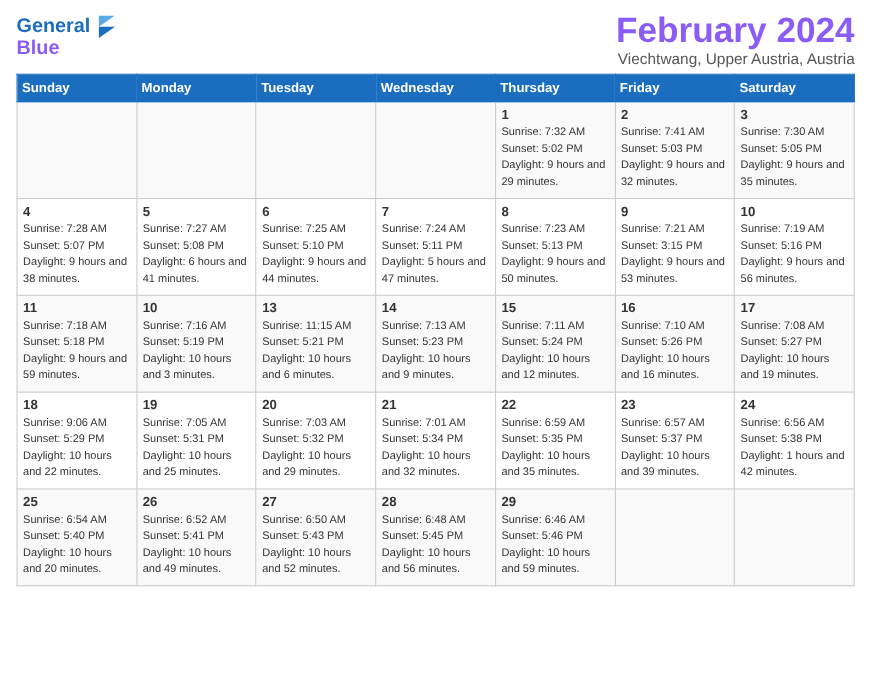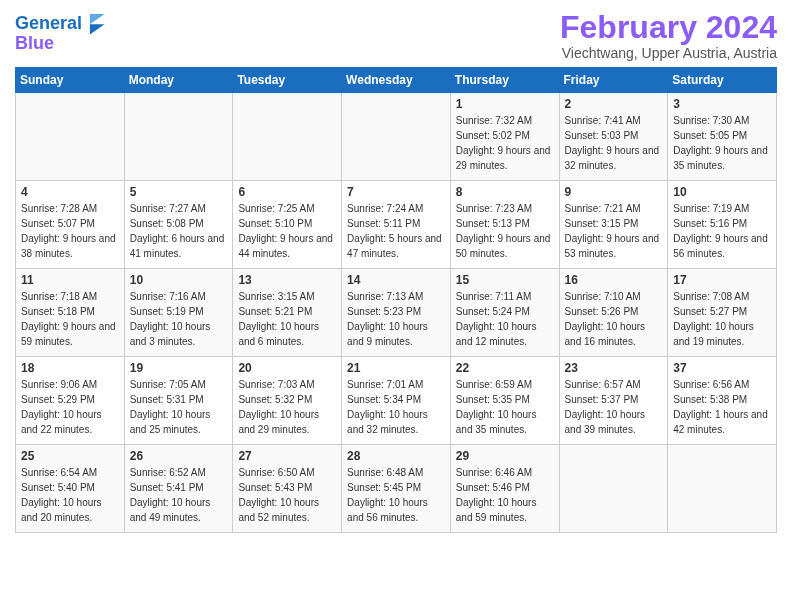--- a/index.html
+++ b/index.html
@@ -223,21 +223,21 @@
           <span class="day-number">10</span>
         <div class="day-info">
           <span>Sunrise: 7:16 AM</span><br>
           <span>Sunset: 5:19 PM</span><br>
           <span>Daylight: 10 hours and 3 minutes.</span>
         </div>
         </td>
         <td>
           <span class="day-number">13</span>
         <div class="day-info">
-          <span>Sunrise: 3:15 AM</span><br>
+          <span>Sunrise: 11:15 AM</span><br>
           <span>Sunset: 5:21 PM</span><br>
           <span>Daylight: 10 hours and 6 minutes.</span>
         </div>
         </td>
         <td>
           <span class="day-number">14</span>
         <div class="day-info">
           <span>Sunrise: 7:13 AM</span><br>
           <span>Sunset: 5:23 PM</span><br>
           <span>Daylight: 10 hours and 9 minutes.</span>
@@ -311,21 +311,21 @@
         </td>
         <td>
           <span class="day-number">23</span>
         <div class="day-info">
           <span>Sunrise: 6:57 AM</span><br>
           <span>Sunset: 5:37 PM</span><br>
           <span>Daylight: 10 hours and 39 minutes.</span>
         </div>
         </td>
         <td>
-          <span class="day-number">37</span>
+          <span class="day-number">24</span>
         <div class="day-info">
           <span>Sunrise: 6:56 AM</span><br>
           <span>Sunset: 5:38 PM</span><br>
           <span>Daylight: 1 hours and 42 minutes.</span>
         </div>
         </td>
       </tr>
       <tr>
         <td>
           <span class="day-number">25</span>

